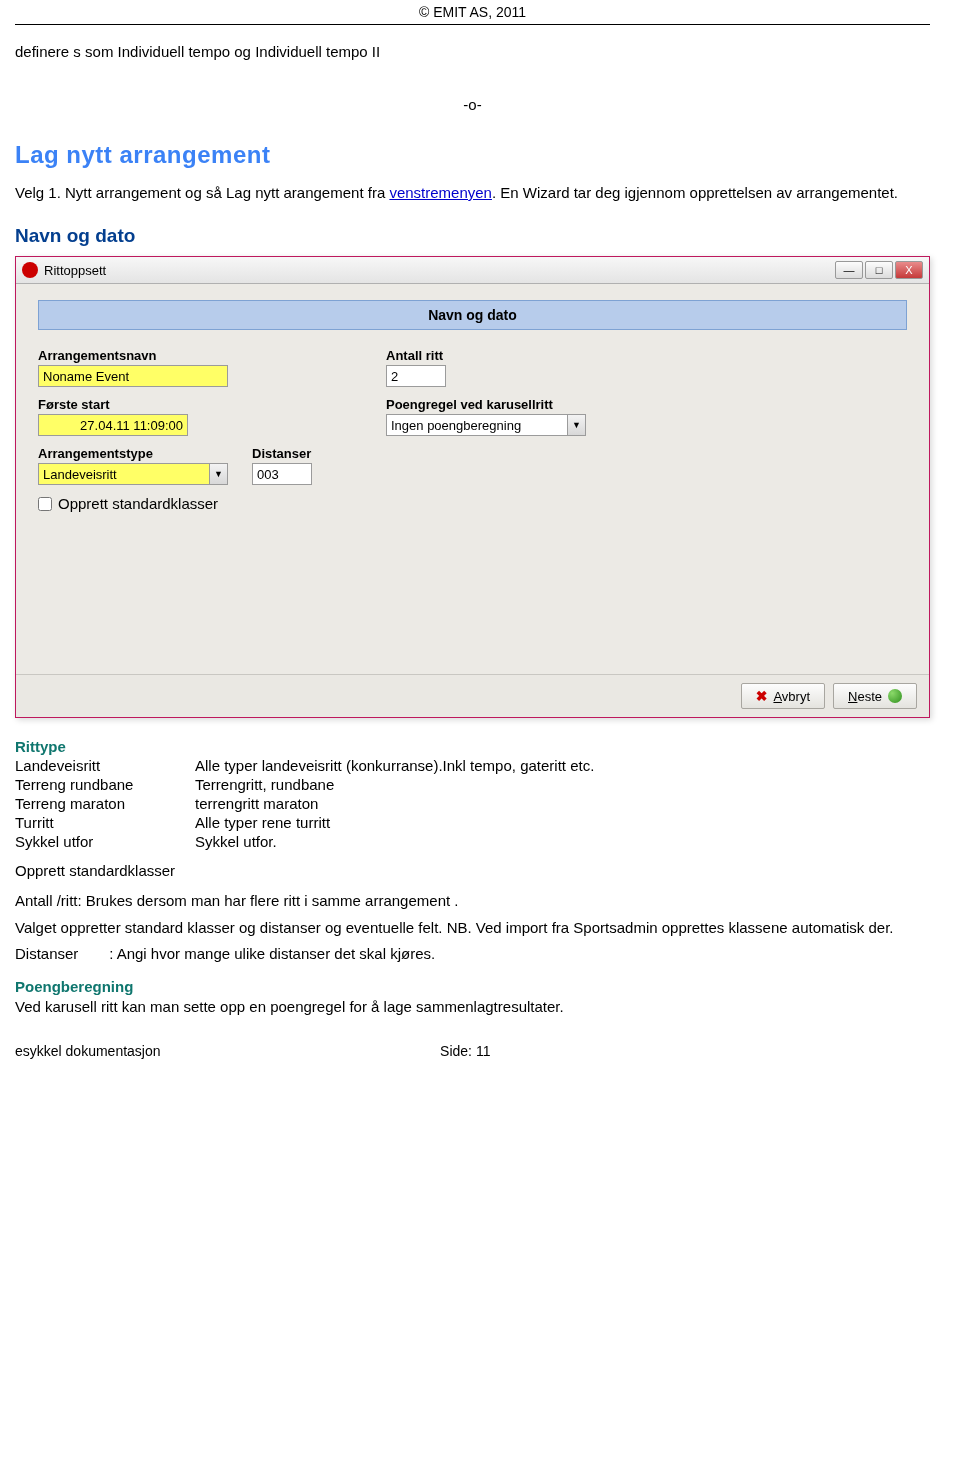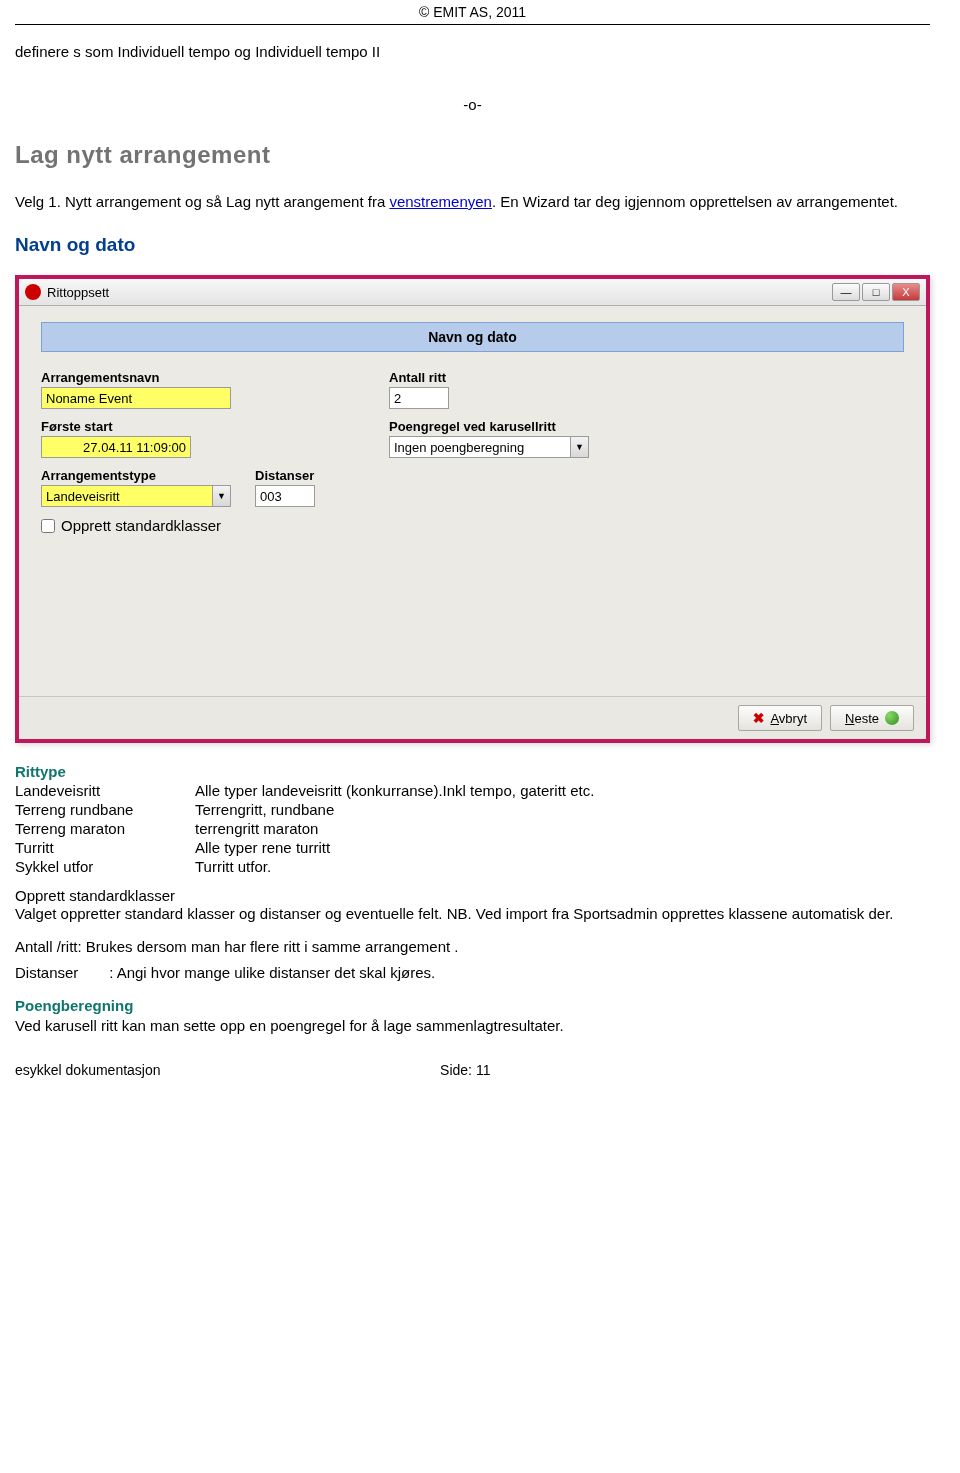--- a/index.html
+++ b/index.html
@@ -16,38 +16,38 @@
     text-align: center;
     font-size: 14px;
     padding: 4px 0 2px;
   }
   hr.top-rule { border: none; border-top: 1px solid #000; margin: 2px 0 18px; }
   .intro-line { margin-bottom: 36px; }
   .sep-o { text-align: center; margin-bottom: 28px; font-size: 15px; }
   h2.section-title {
     font-size: 24px;
     font-weight: bold;
-    color: #737373;
-    margin-bottom: 23px;
+    color: #3b82f6;
+    margin-bottom: 14px;
     letter-spacing: 0.5px;
   }
   h3.sub-title {
     font-size: 19px;
     font-weight: bold;
     color: #043f8f;
     margin: 22px 0 4px;
   }
   .para { margin-bottom: 6px; line-height: 1.35; }
   .link { color: #0000cc; text-decoration: underline; cursor: pointer; }
   
   
   .window {
-    border: 4px solid #be185d;
+    border: 1px solid #be185d;
     width: 100%;
-    margin: 19px 0 20px;
+    margin: 9px 0 20px;
     background: #eab308;
     box-shadow: 2px 2px 6px rgba(0,0,0,0.15);
   }
   .titlebar {
     display: flex; align-items: center; justify-content: space-between;
     background: linear-gradient(#f7f7f7, #e4e4e4);
     border-bottom: 1px solid #b0b0b0;
     padding: 4px 6px;
     font-size: 13px;
   }
@@ -257,27 +257,27 @@
   <div class="two-col">
     <div>Landeveisritt</div>
     <div>Alle typer landeveisritt (konkurranse).Inkl tempo, gateritt etc.</div>
     <div>Terreng rundbane</div>
     <div>Terrengritt, rundbane</div>
     <div>Terreng maraton</div>
     <div>terrengritt maraton</div>
     <div>Turritt</div>
     <div>Alle typer rene turritt</div>
     <div>Sykkel utfor</div>
-    <div>Turritt utfor.</div>
+    <div>Sykkel utfor.</div>
   </div>
 
   <div>Opprett standardklasser</div>
+  <p class="para" style="margin-top:12px">Antall /ritt: Brukes dersom man har flere ritt i samme arrangement .</p>
+
   <p class="para">Valget oppretter standard klasser og distanser og eventuelle felt. NB. Ved import fra Sportsadmin opprettes klassene automatisk der.</p>
-
-  <p class="para" style="margin-top:12px">Antall /ritt: Brukes dersom man har flere ritt i samme arrangement .</p>
   <p class="para">
     <span style="display:inline-block;width:90px">Distanser</span>
     <span>: Angi hvor mange ulike distanser det skal kjøres.</span>
   </p>
 
   <div class="sub-bold">Poengberegning</div>
   <p class="para">Ved karusell ritt kan man sette opp en poengregel for å lage sammenlagtresultater.</p>
 </div>
 
 <div class="page-footer">

